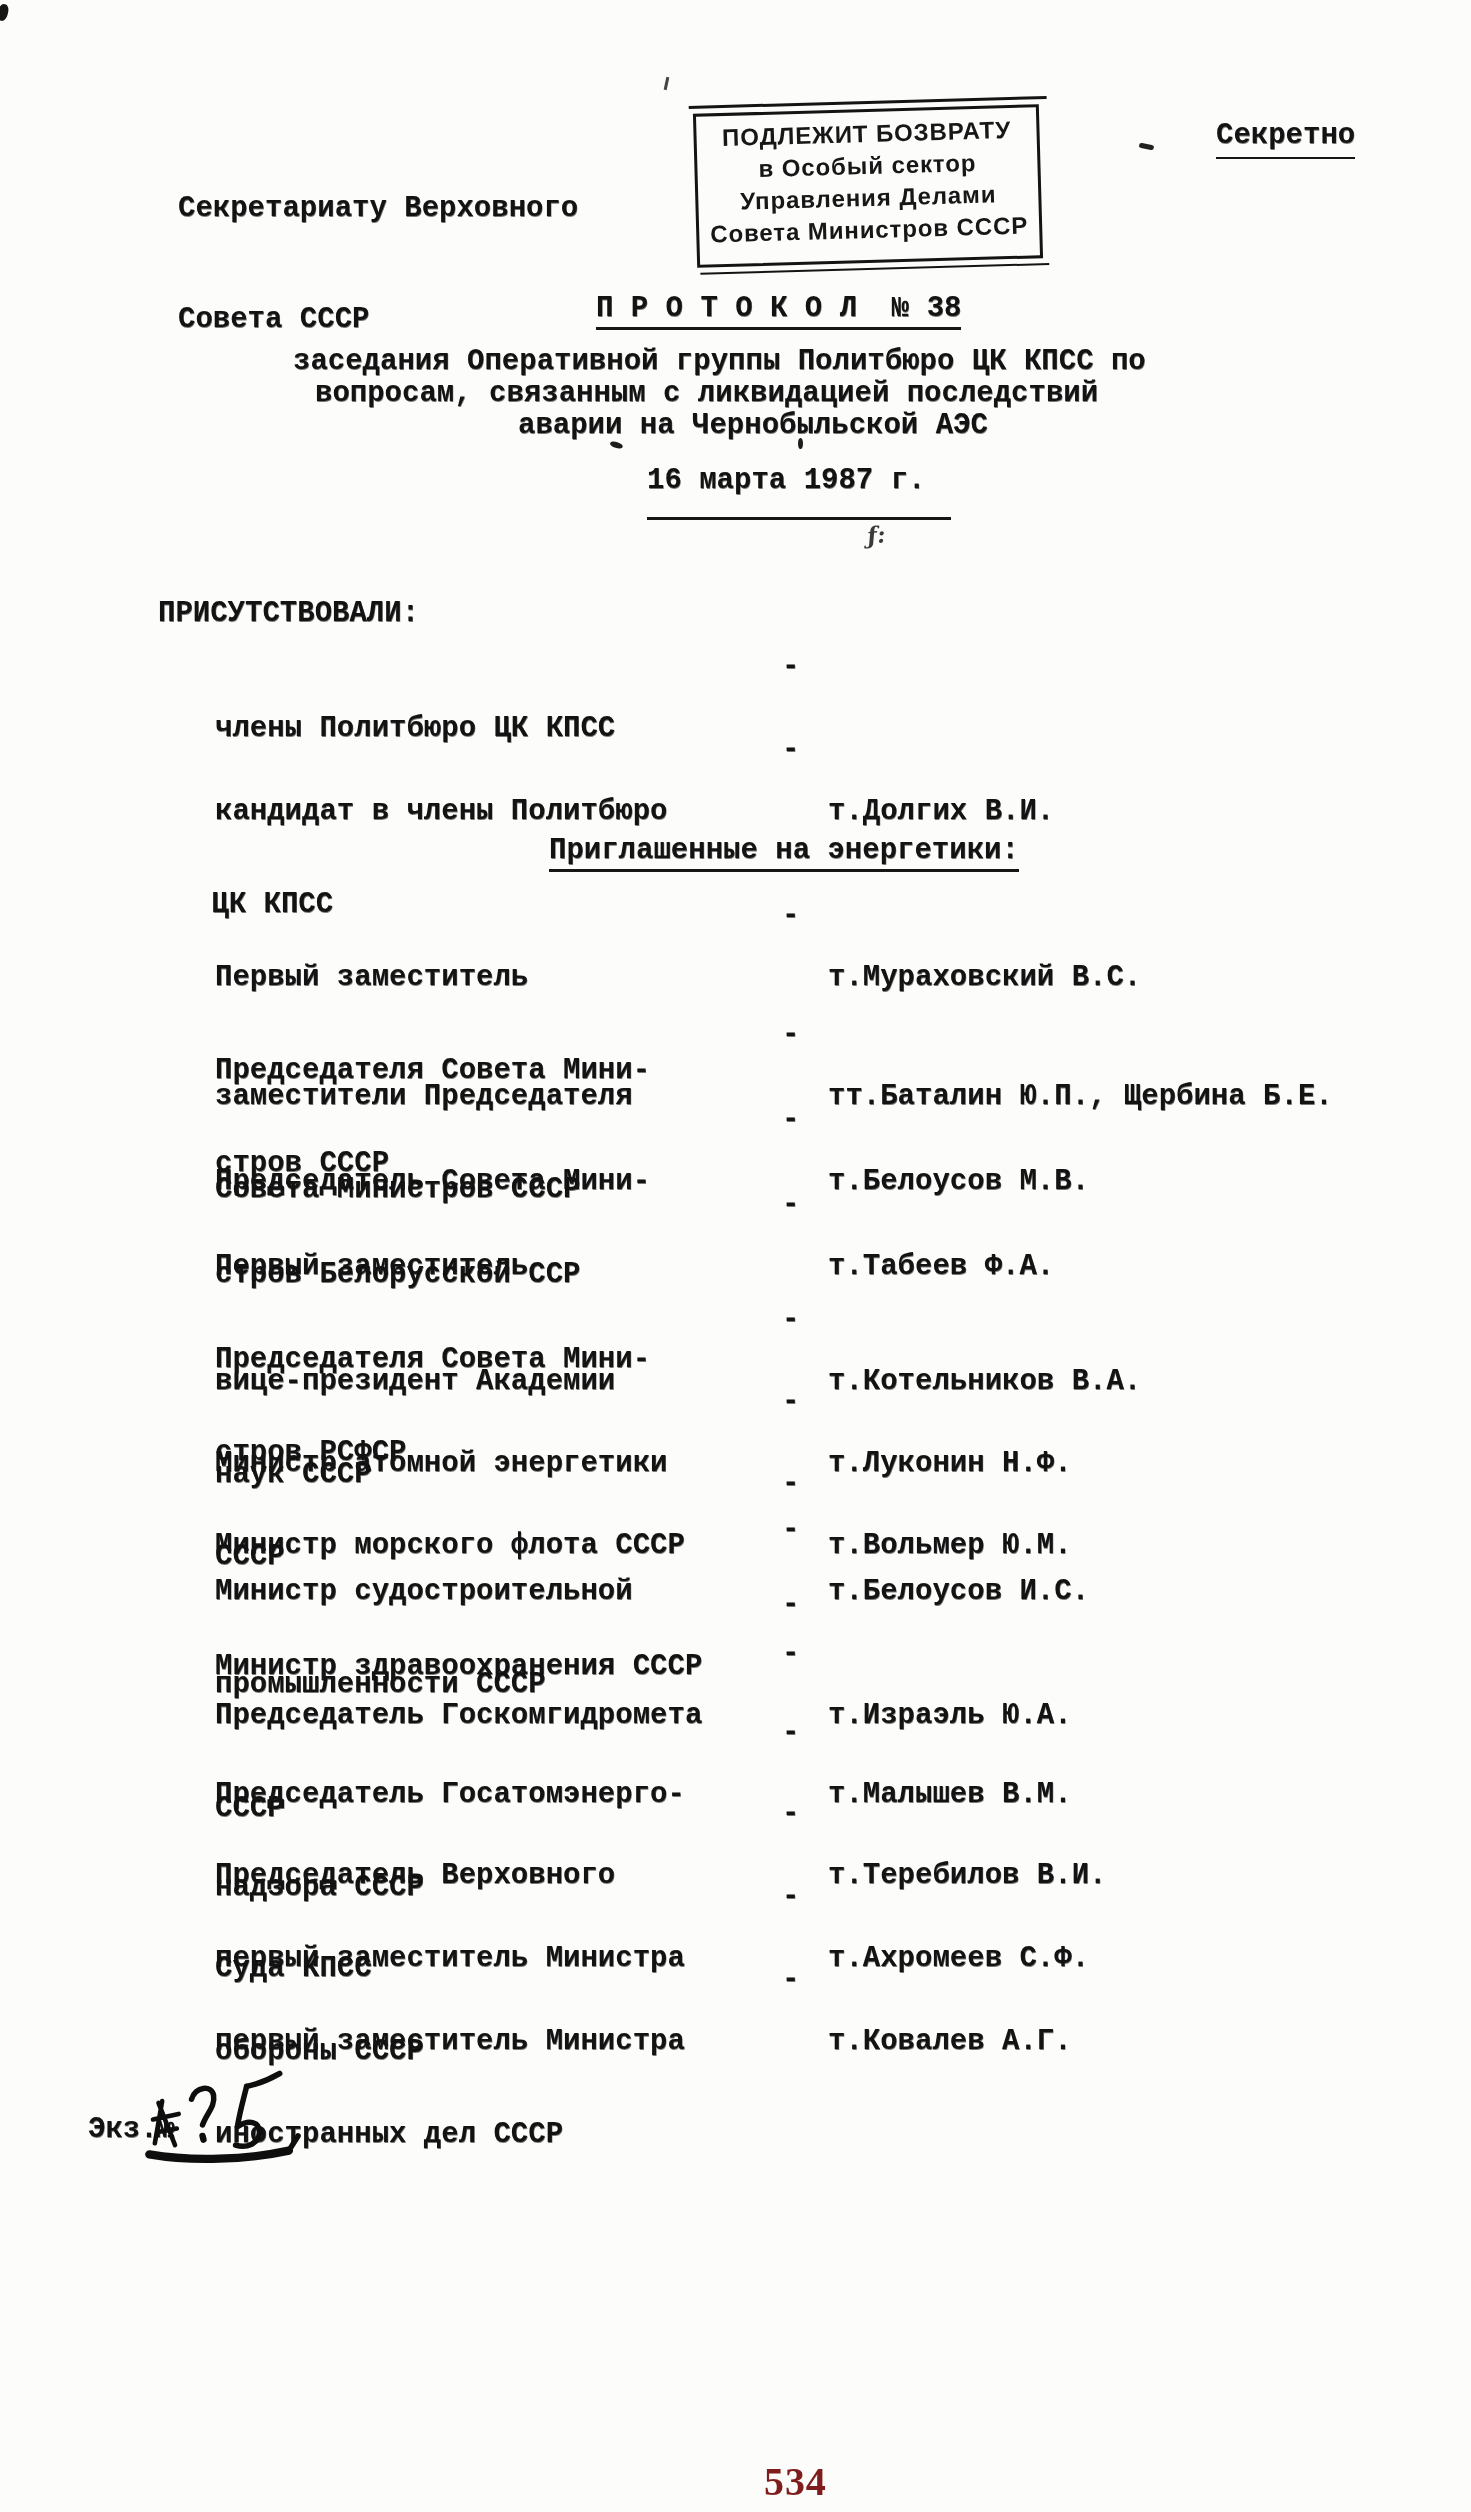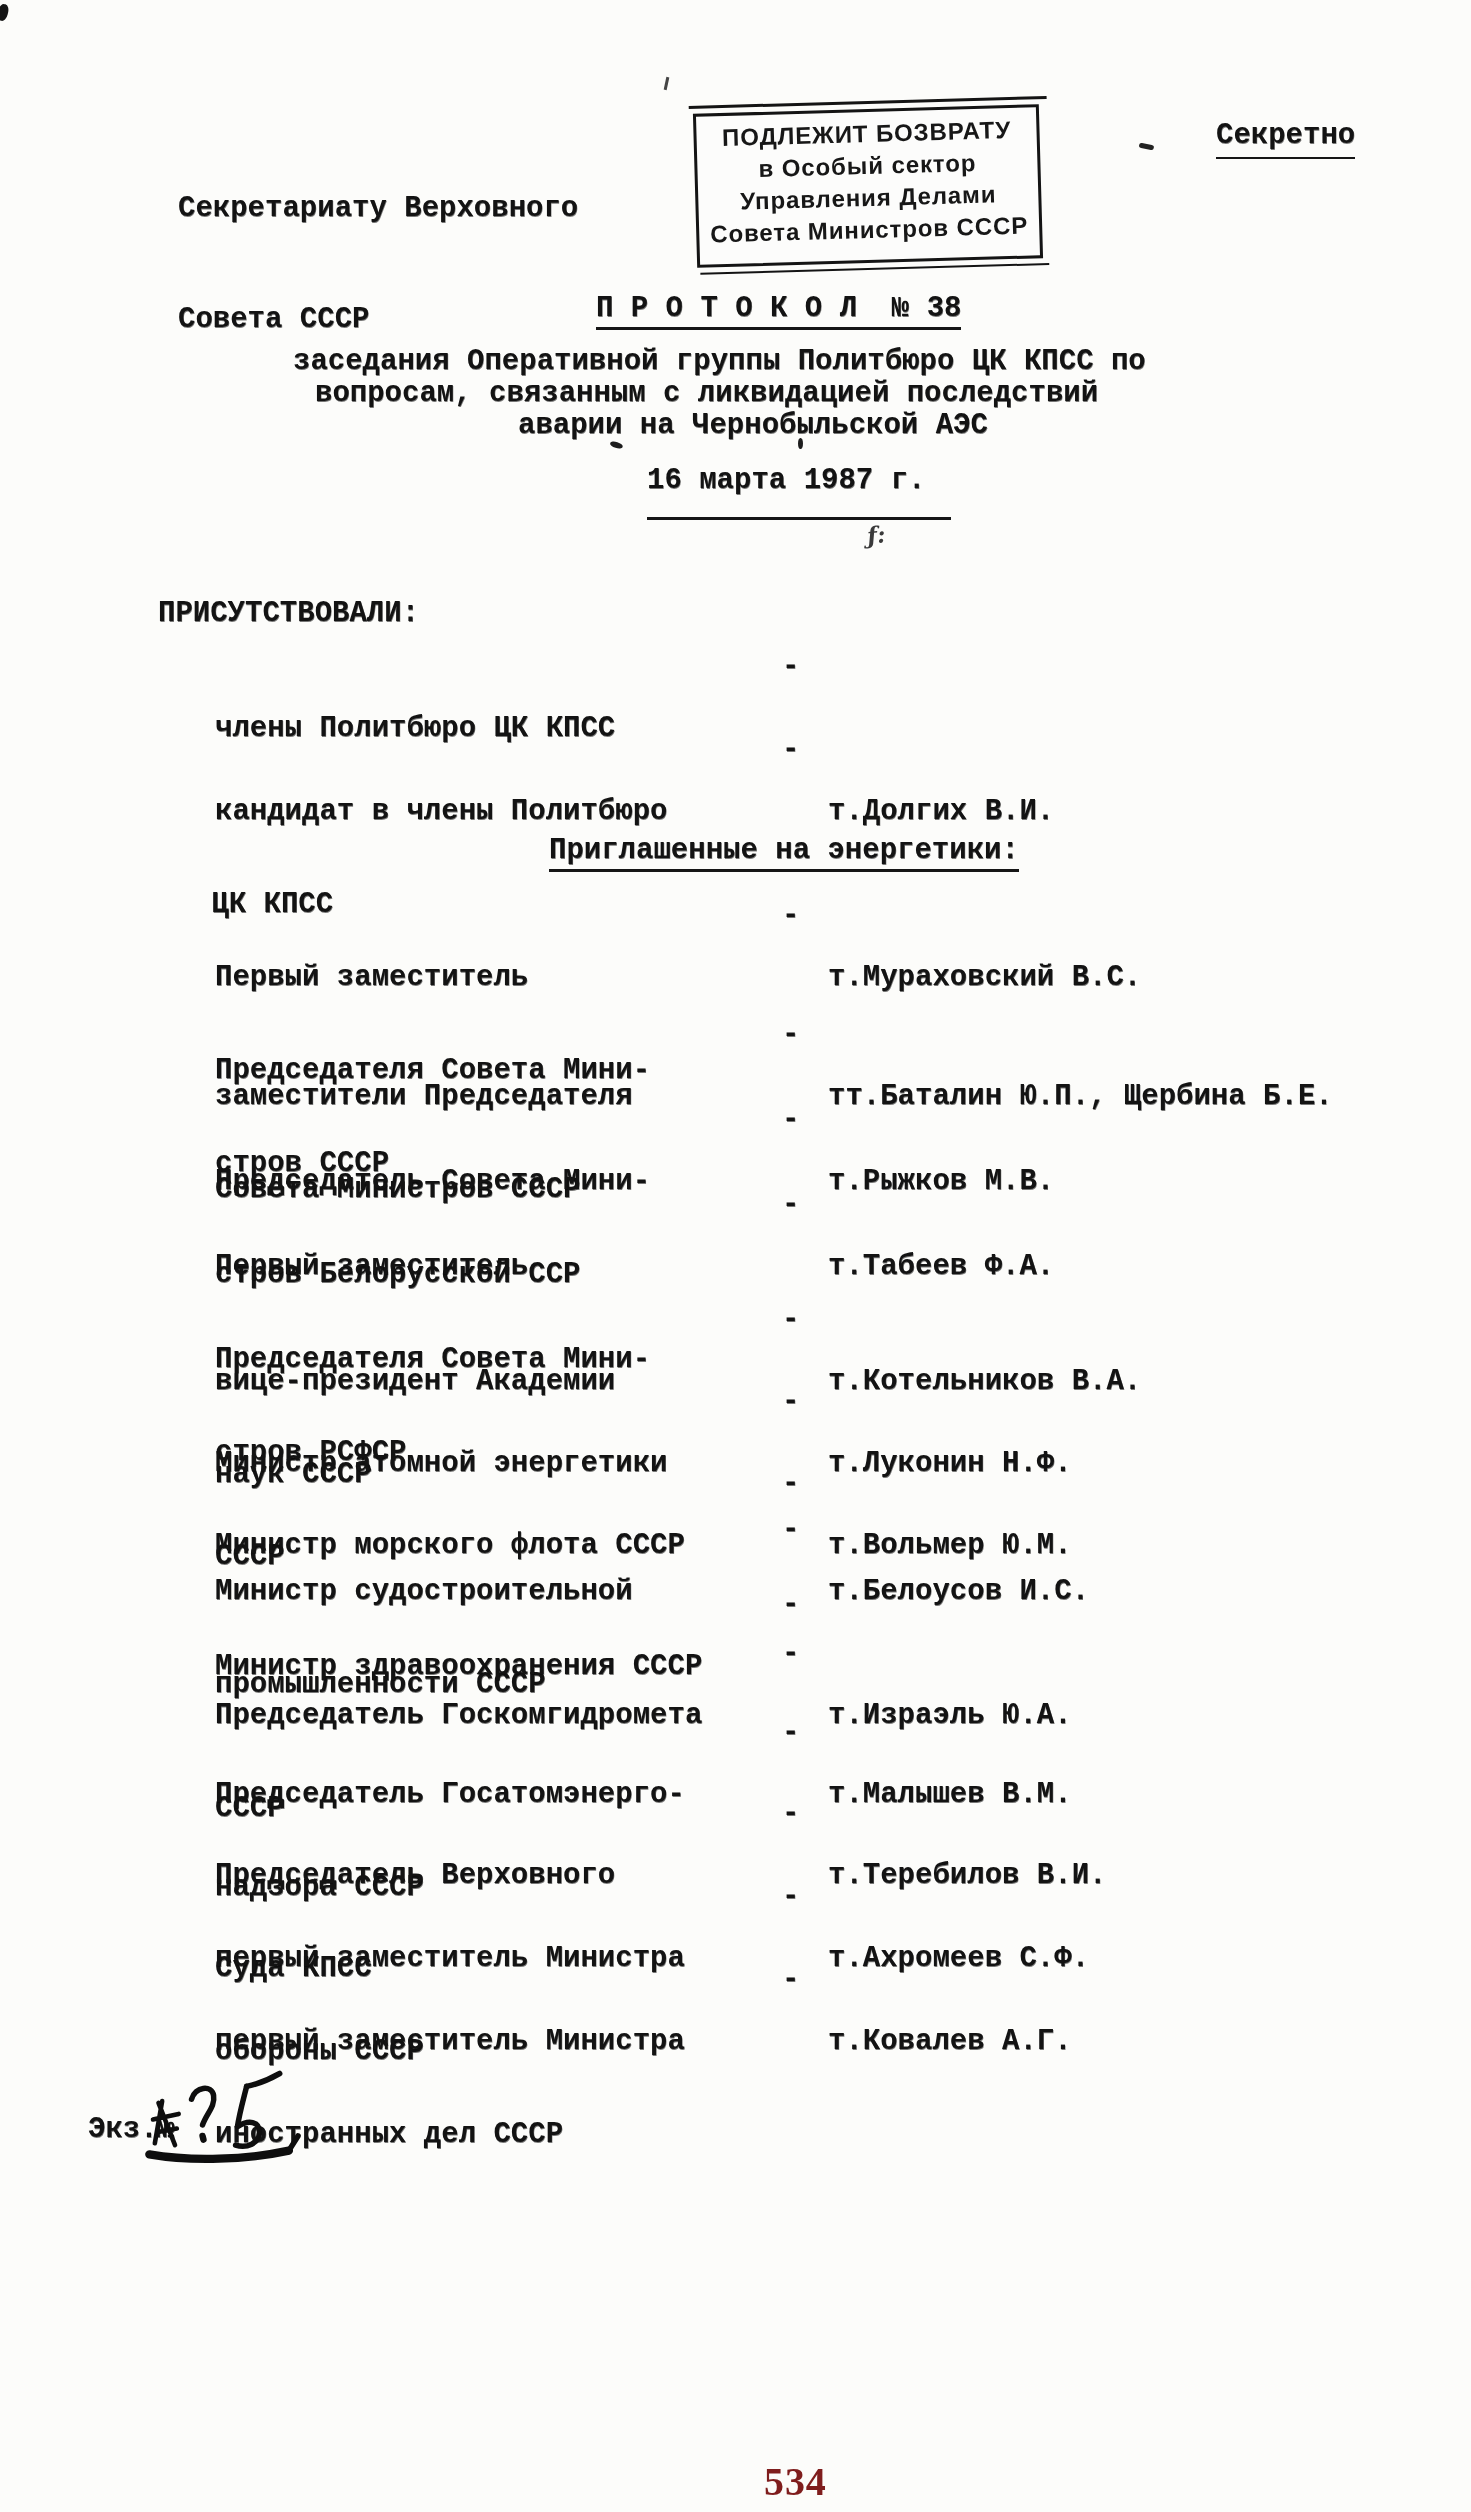--- a/index.html
+++ b/index.html
@@ -152,21 +152,21 @@
     </div>
   </div>
 
   <div class="row mono" style="top:1104px">
     <div class="role">
       <div class="ln">Председатель Совета Мини-</div>
       <div class="ln">стров Белорусской ССР</div>
     </div>
     <div class="dash">-</div>
     <div class="names">
-      <div class="ln">т.Рыжков М.В.</div>
+      <div class="ln">т.Белоусов М.В.</div>
     </div>
   </div>
 
   <div class="row mono" style="top:1189px">
     <div class="role">
       <div class="ln">Первый заместитель</div>
       <div class="ln">Председателя Совета Мини-</div>
       <div class="ln">стров РСФСР</div>
     </div>
     <div class="dash">-</div>

